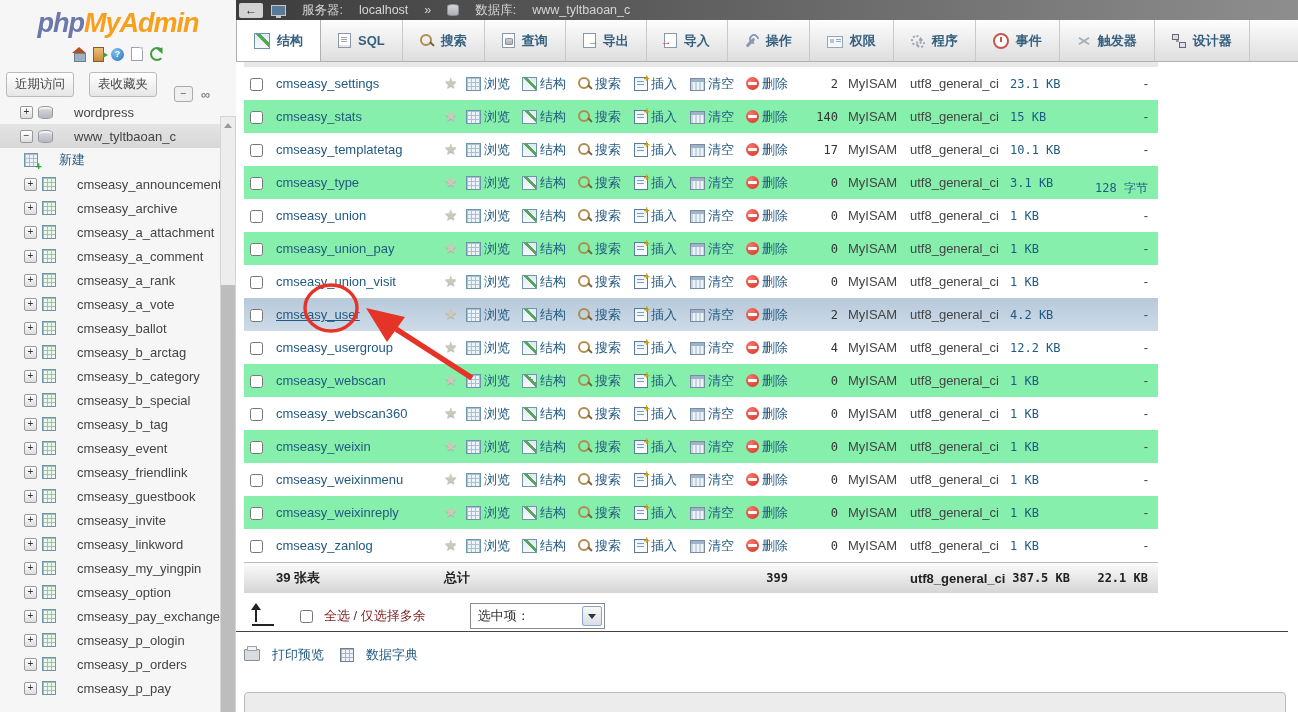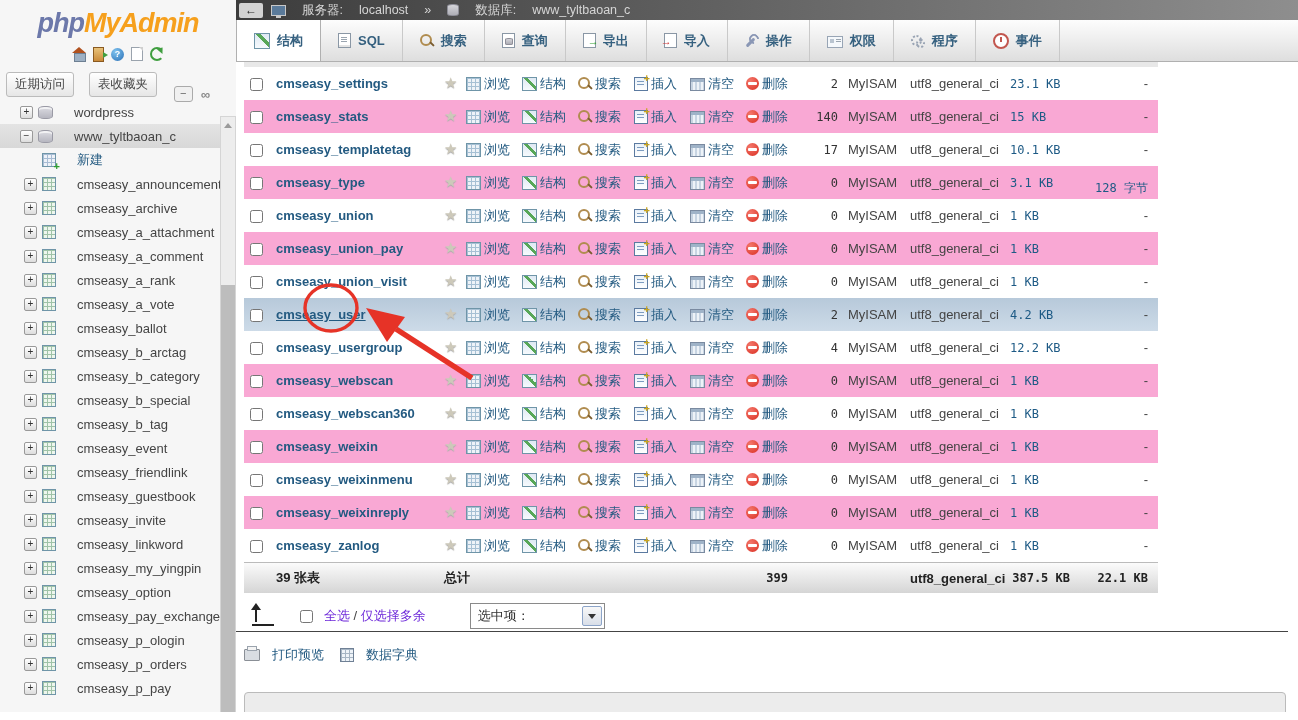--- a/index.html
+++ b/index.html
@@ -17,21 +17,21 @@
             padding:3px 8px;font-size:12.5px;color:#444;}
   .panel-mini{position:absolute;right:26px;top:86px;display:flex;gap:8px;align-items:center;}
   .mini-box{width:17px;height:14px;border:1px solid #aaa;border-radius:3px;background:#f0f0f0;
             text-align:center;line-height:12px;font-size:11px;color:#666;}
   .chain{color:#888;font-size:13px;font-weight:bold;}
   .tree{position:absolute;left:0;top:100px;right:14px;}
   .tree-row{display:flex;align-items:center;height:24px;gap:5px;}
   .tr-db{padding-left:20px;}
   .tr-db.active-db{background:linear-gradient(#e4e4e4,#d8d8d8);}
   .tr-table{padding-left:24px;}
-  .tr-new{padding-left:42px;}
+  .tr-new{padding-left:24px;}
   .toggle{flex:0 0 auto;width:11px;height:11px;border:1px solid #999;border-radius:2px;
           background:linear-gradient(#fff,#ddd);font-size:10px;line-height:10px;text-align:center;color:#333;}
   .tlabel{white-space:nowrap;color:#444;margin-left:16px;}
   .new-label{color:#235a81;}
   .filter-wrap{padding-left:48px;height:24px;display:flex;align-items:center;}
   .filter-input{width:136px;height:16px;border:1px solid #aaa;font-size:10.5px;color:#777;padding:1px 3px;
                 font-family:"Liberation Sans",sans-serif;}
   
   .ico{display:inline-block;position:relative;flex:0 0 auto;}
   .ico-db{width:13px;height:11px;background:linear-gradient(#dcdce2,#b6b6c0);border:1px solid #9a9aa5;
@@ -117,25 +117,25 @@
   .tico-designer::before{content:"";position:absolute;left:0;top:0;width:5px;height:4px;border:1px solid #667;background:#dde;}
   .tico-designer::after{content:"";position:absolute;right:0;bottom:0;width:5px;height:4px;border:1px solid #667;background:#dde;
      box-shadow:-5px -4px 0 -2px #99a;}
   
   .content{position:absolute;top:62px;left:0;right:0;bottom:0;background:#fff;overflow:hidden;}
   .table-block{position:absolute;top:0;left:8px;width:914px;}
   .sliver{height:5px;background:#e8e8e8;}
   .gridrow{display:grid;grid-template-columns:28px 172px 22px 56px 56px 56px 56px 56px 52px 50px 62px 100px 68px 76px;
            align-items:center;height:33px;font-size:13px;}
   .trow{background:#fff;}
-  .trow.alt{background:#f9a8d4;}
+  .trow.alt{background:#86efac;}
   .trow.hl{background:linear-gradient(#b7c9da,#cddbe8);}
   .cbw{text-align:left;padding-left:6px;}
   .cbw input{width:13px;height:13px;margin:0;vertical-align:middle;}
-  .tname{color:#235a81;font-weight:bold;text-decoration:none;padding-left:4px;white-space:nowrap;}
+  .tname{color:#235a81;font-weight:normal;text-decoration:none;padding-left:4px;white-space:nowrap;}
   .trow.hl .tname{text-decoration:underline;}
   .ico-star{position:relative;width:16px;height:16px;}
   .ico-star::before{content:"★";position:absolute;left:0;top:-2px;font-size:15px;color:#cdc9ba;text-shadow:0 1px 1px #aaa;}
   .act{color:#235a81;text-decoration:none;display:flex;align-items:center;gap:3px;white-space:nowrap;}
   .aico{display:inline-block;position:relative;width:14px;height:14px;flex:0 0 auto;}
   .aico-browse{width:13px;height:12px;border:1px solid #6f95a8;background-color:#eef3f8;
      background-image:linear-gradient(#a6c0d4 1px,transparent 1px),linear-gradient(90deg,#a6c0d4 1px,transparent 1px);
      background-size:4px 4px;}
   .aico-structure{width:13px;height:12px;border:1px solid #6f95a8;background:
      linear-gradient(45deg,transparent 52%,#58a758 52%,#58a758 68%,transparent 68%),
@@ -163,21 +163,21 @@
   .summary .s-ovh{grid-column:14;text-align:right;padding-right:6px;font-family:"DejaVu Sans Mono",monospace;font-size:12px;}
   
   .footer-controls{position:absolute;top:541px;left:8px;display:flex;align-items:center;height:26px;}
   .uparrow{position:relative;width:22px;height:18px;margin-left:8px;border-bottom:2px solid #222;}
   .uparrow::before{content:"";position:absolute;left:3px;top:2px;width:2px;height:14px;background:#222;}
   .uparrow::after{content:"";position:absolute;left:-1px;top:-3px;border-left:5px solid transparent;
      border-right:5px solid transparent;border-bottom:7px solid #222;}
   .fc-check{margin-left:26px;width:13px;height:13px;}
   .fc-links{margin-left:8px;color:#235a81;white-space:nowrap;}
   .fc-links .sep{color:#444;}
-  .fc-links a{color:#6d28d9;text-decoration:none;}
+  .fc-links a{color:#7f1d1d;text-decoration:none;}
   .sel{margin-left:44px;width:126px;height:24px;border:1px solid #8a8a8a;background:#fff;display:flex;
        align-items:center;padding-left:7px;color:#333;position:relative;}
   .sel::after{content:"";position:absolute;right:2px;top:2px;bottom:2px;width:18px;
      background:linear-gradient(#f8f8f8,#d8dee8);border:1px solid #8ca4c8;border-radius:2px;}
   .sel .arr{position:absolute;right:8px;top:10px;z-index:1;border-left:4px solid transparent;
      border-right:4px solid transparent;border-top:5px solid #333;}
   .hline{position:absolute;top:569px;left:0;right:10px;border-top:1px solid #444;}
   .print-row{position:absolute;top:584px;left:8px;display:flex;align-items:center;gap:16px;}
   .plink{display:flex;align-items:center;gap:12px;color:#235a81;text-decoration:none;}
   .pi{position:relative;width:14px;height:10px;background:#d9dde2;border:1px solid #8a8f96;border-radius:1px;}
@@ -407,20 +407,28 @@
           <span class="tlbl">权限</span>
         </div>
         <div class="mtab">
           <span class="tico grid-ic-off tico-routines"></span>
           <span class="tlbl">程序</span>
         </div>
         <div class="mtab">
           <span class="tico grid-ic-off tico-events"></span>
           <span class="tlbl">事件</span>
         </div>
+        <div class="mtab">
+          <span class="tico grid-ic-off tico-triggers"></span>
+          <span class="tlbl">触发器</span>
+        </div>
+        <div class="mtab">
+          <span class="tico grid-ic-off tico-designer"></span>
+          <span class="tlbl">设计器</span>
+        </div>
       </div>
 
     <div class="content">
       <div class="table-block">
         <div class="sliver"></div>
         <div id="table-rows">
             <div class="gridrow trow">
               <span class="cbw"><input type="checkbox" style=""></span>
               <a class="tname" href="#">cmseasy_settings</a>
               <span class="ico-star"></span>

